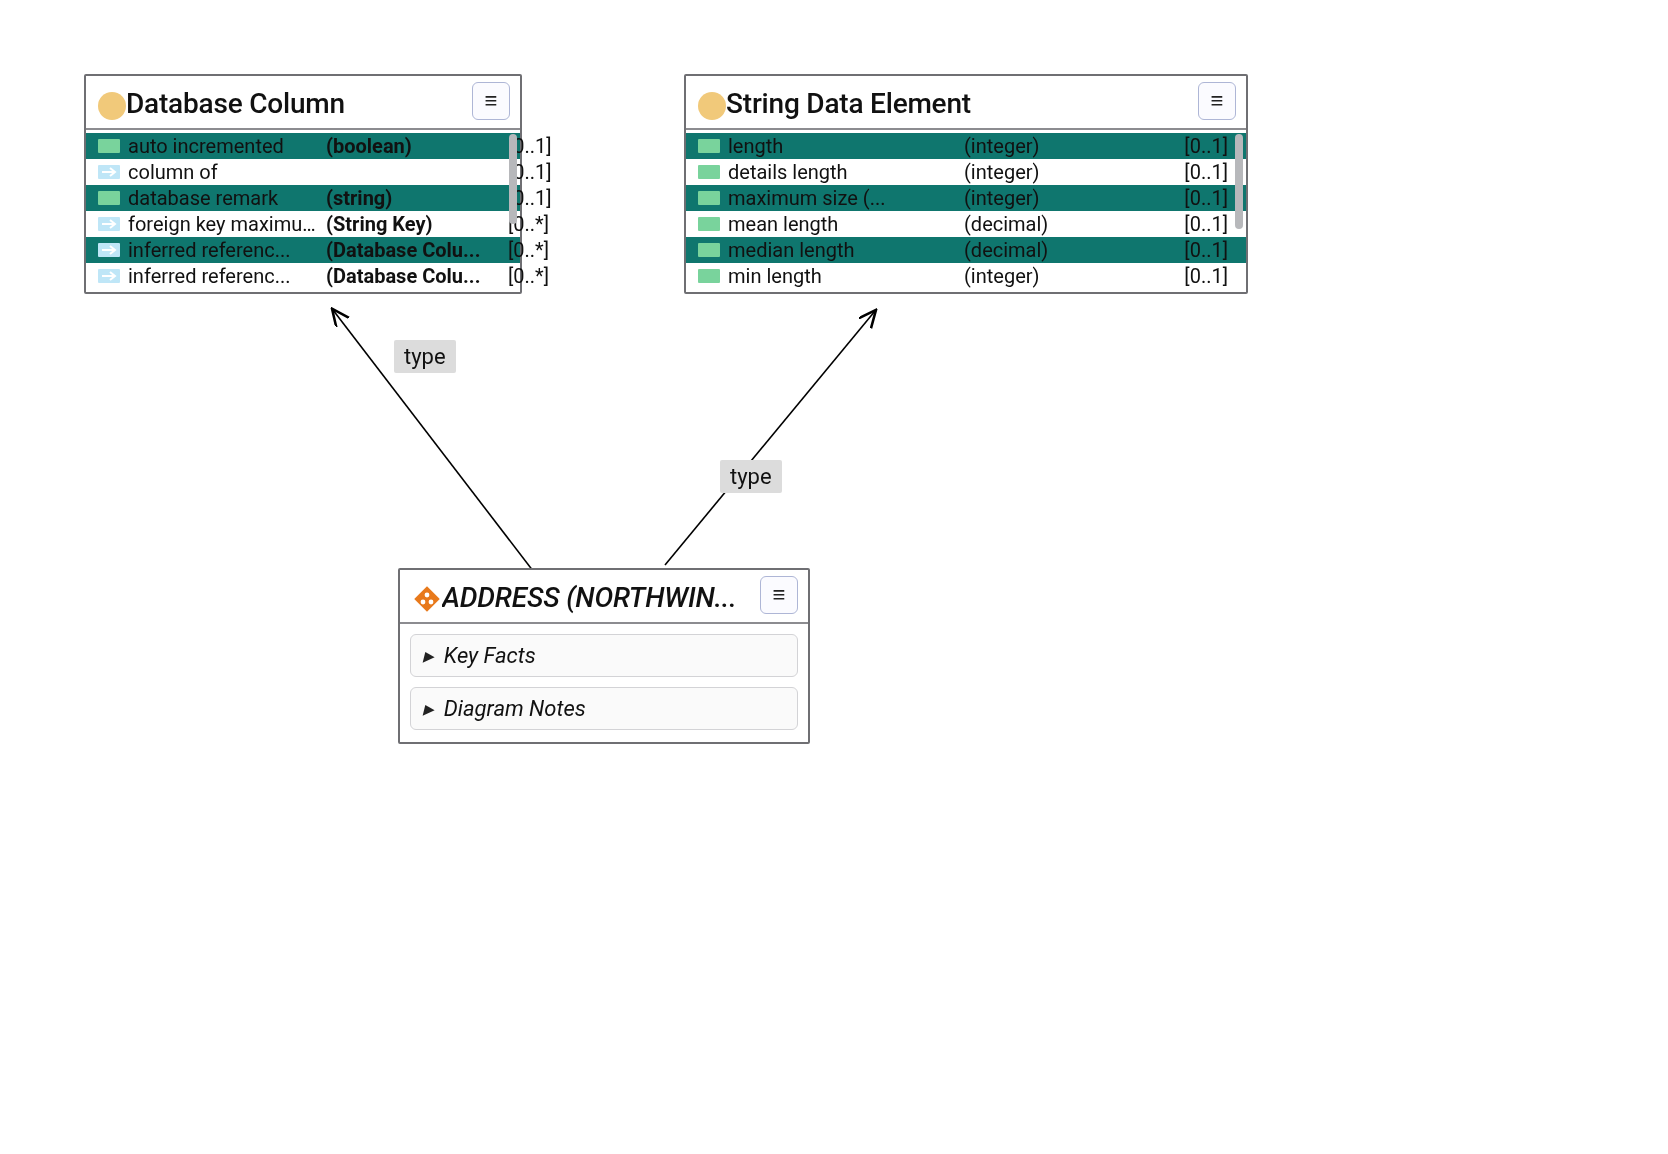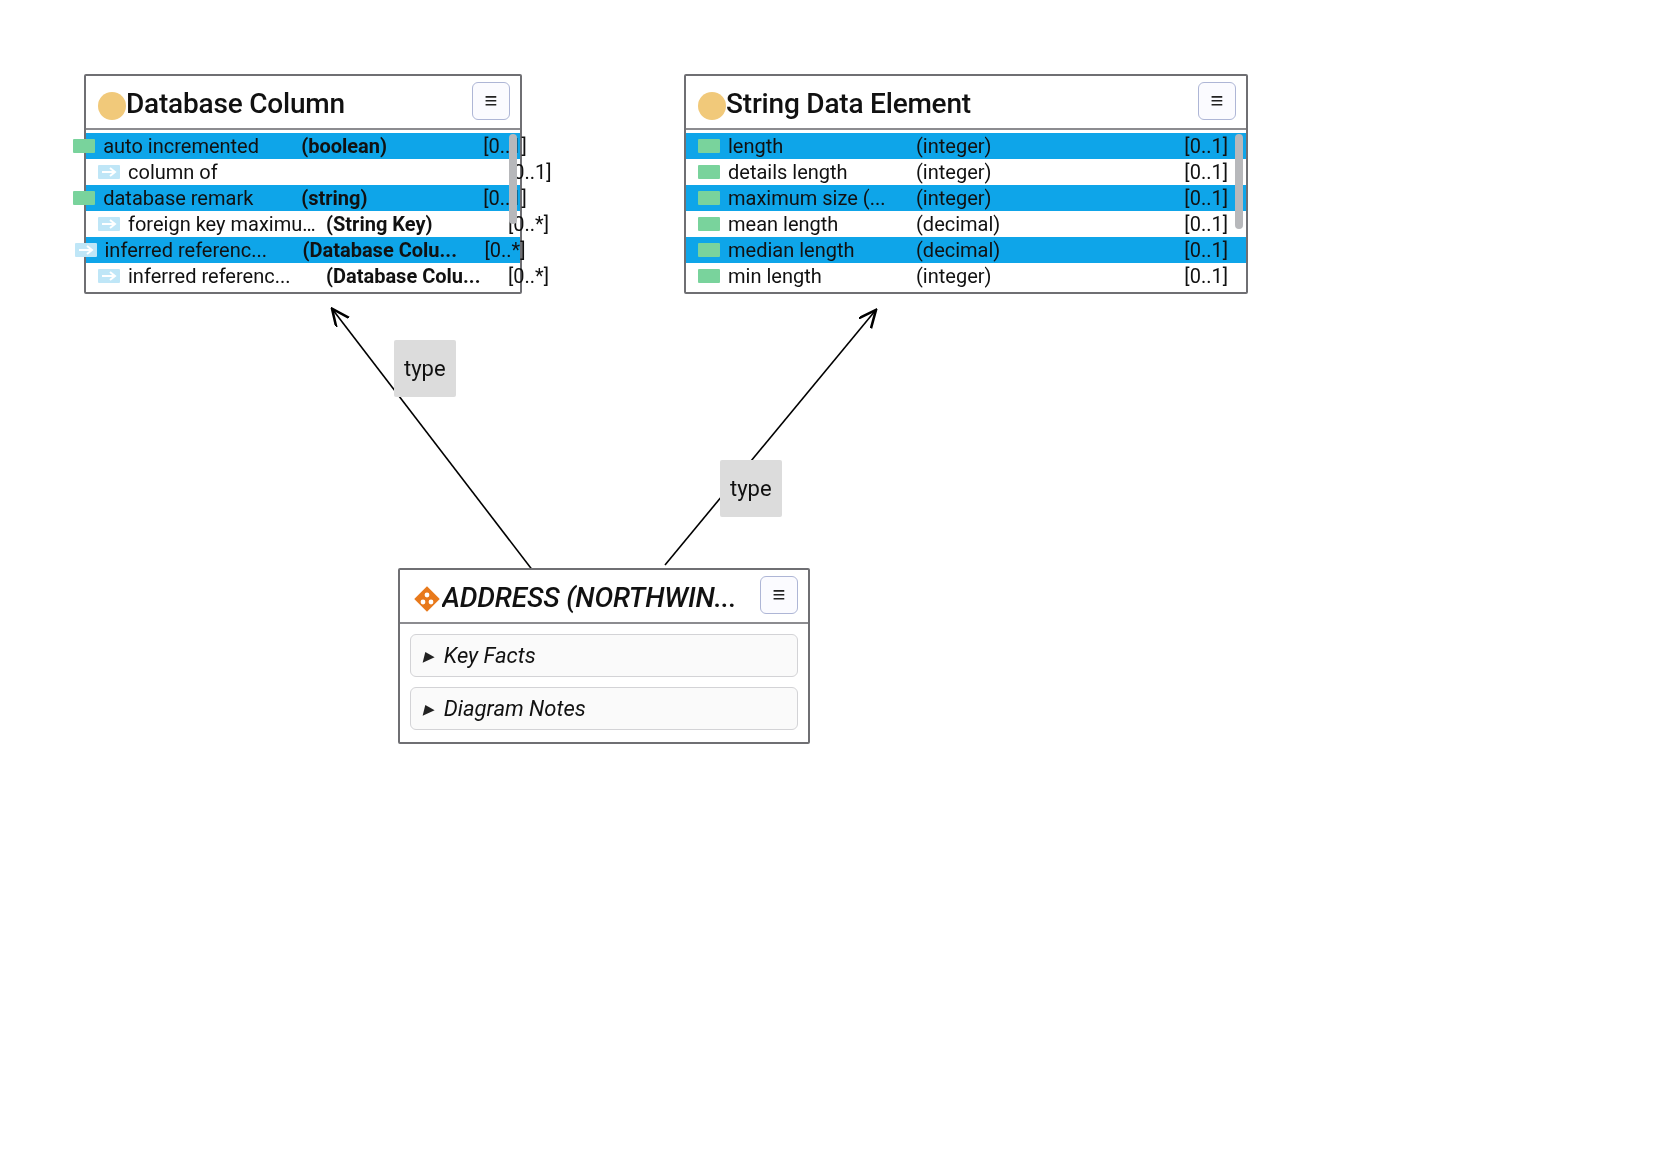--- a/index.html
+++ b/index.html
@@ -84,22 +84,21 @@
   }
   .attr-row {
     display: flex;
     align-items: center;
     font-size: 20px;
     padding: 1px 18px 1px 12px;
     gap: 8px;
     white-space: nowrap;
   }
   .attr-row.alt {
-    background: #0ea5e9;
-    justify-content: center;
+    background: #0f766e;
   }
   .sq {
     width: 22px;
     height: 14px;
     flex: 0 0 auto;
     border-radius: 1px;
     display: flex;
     align-items: center;
     justify-content: center;
   }
@@ -107,21 +106,21 @@
   .sq-blue  { background: #bfe6f7; }
   .sq-blue svg { display:block; }
   .attr-name { flex: 0 0 auto; min-width: 0; overflow: hidden; text-overflow: ellipsis; }
   .attr-type { flex: 0 0 auto; overflow: hidden; text-overflow: ellipsis; }
   .attr-card { flex: 0 0 auto; margin-left: auto; padding-left: 4px; }
 
   
   .db .attr-name { width: 190px; }
   .db .attr-type { width: 170px; font-weight: bold; }
   .sd .attr-name { width: 180px; }
-  .sd .attr-type { width: 108px; }
+  .sd .attr-type { width: 108px; margin-left: 48px; }
 
   
   .inst-body {
     padding: 10px 10px 12px 10px;
   }
   .expander {
     border: 1px solid #d3d3d6;
     border-radius: 6px;
     background: #fafafa;
     padding: 8px 12px;
@@ -136,21 +135,21 @@
   .tri {
     font-size: 14px;
     color: #222;
   }
 
   
   .edge-label {
     position: absolute;
     background: #dcdcdc;
     font-size: 22px;
-    padding: 16px 10px;
+    padding: 4px 10px;
     border-radius: 2px;
   }
 
   svg.arrows {
     position: absolute;
     left: 0; top: 0;
     width: 1668px;
     height: 1154px;
     pointer-events: none;
   }

